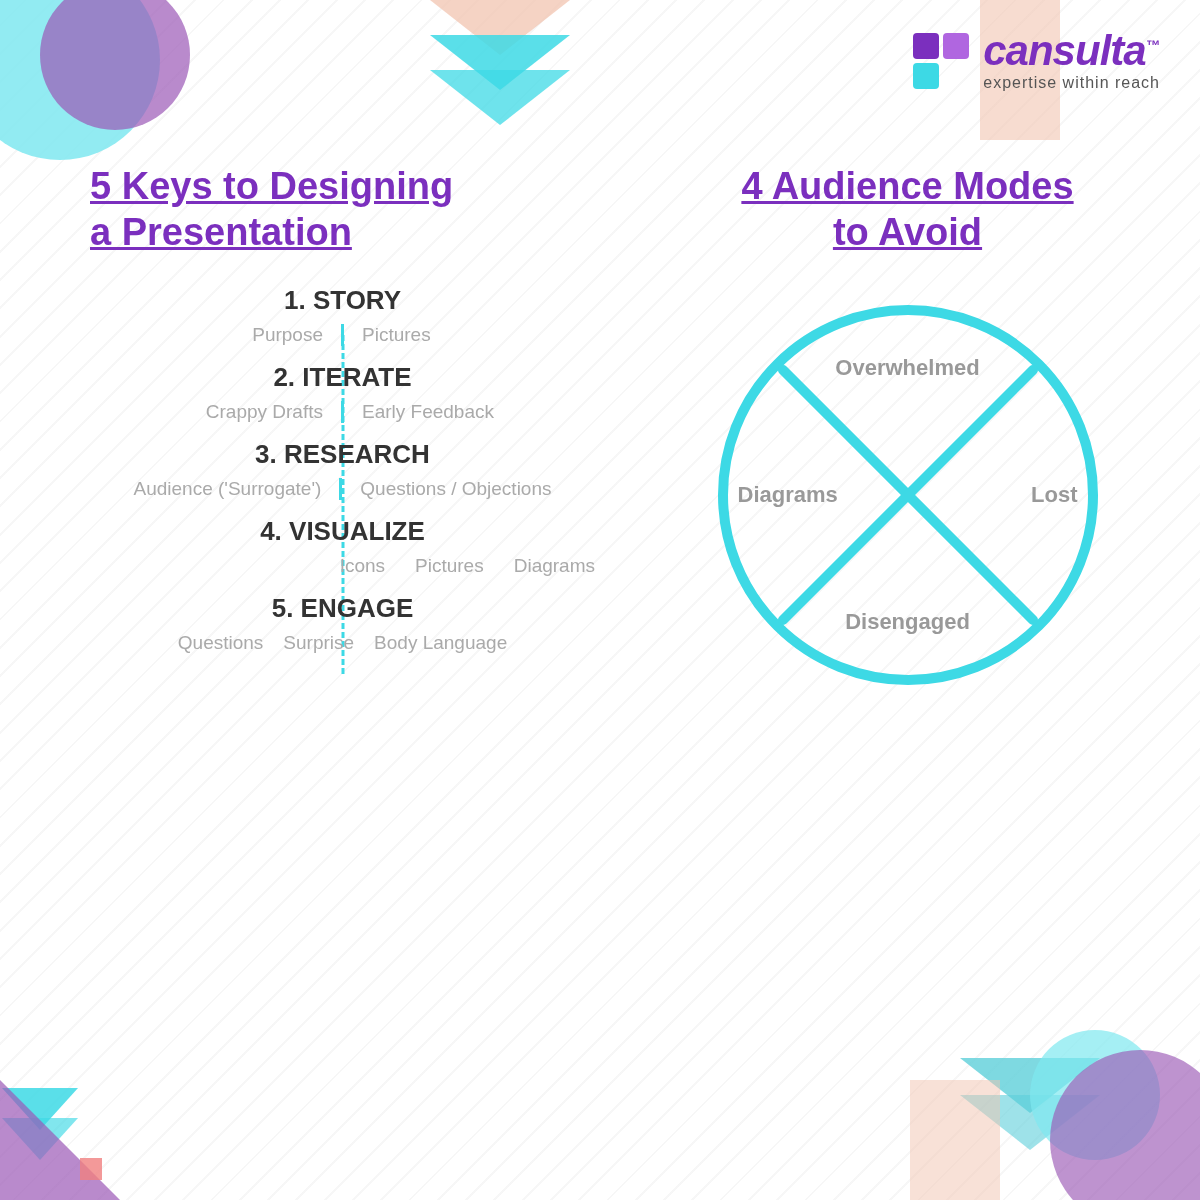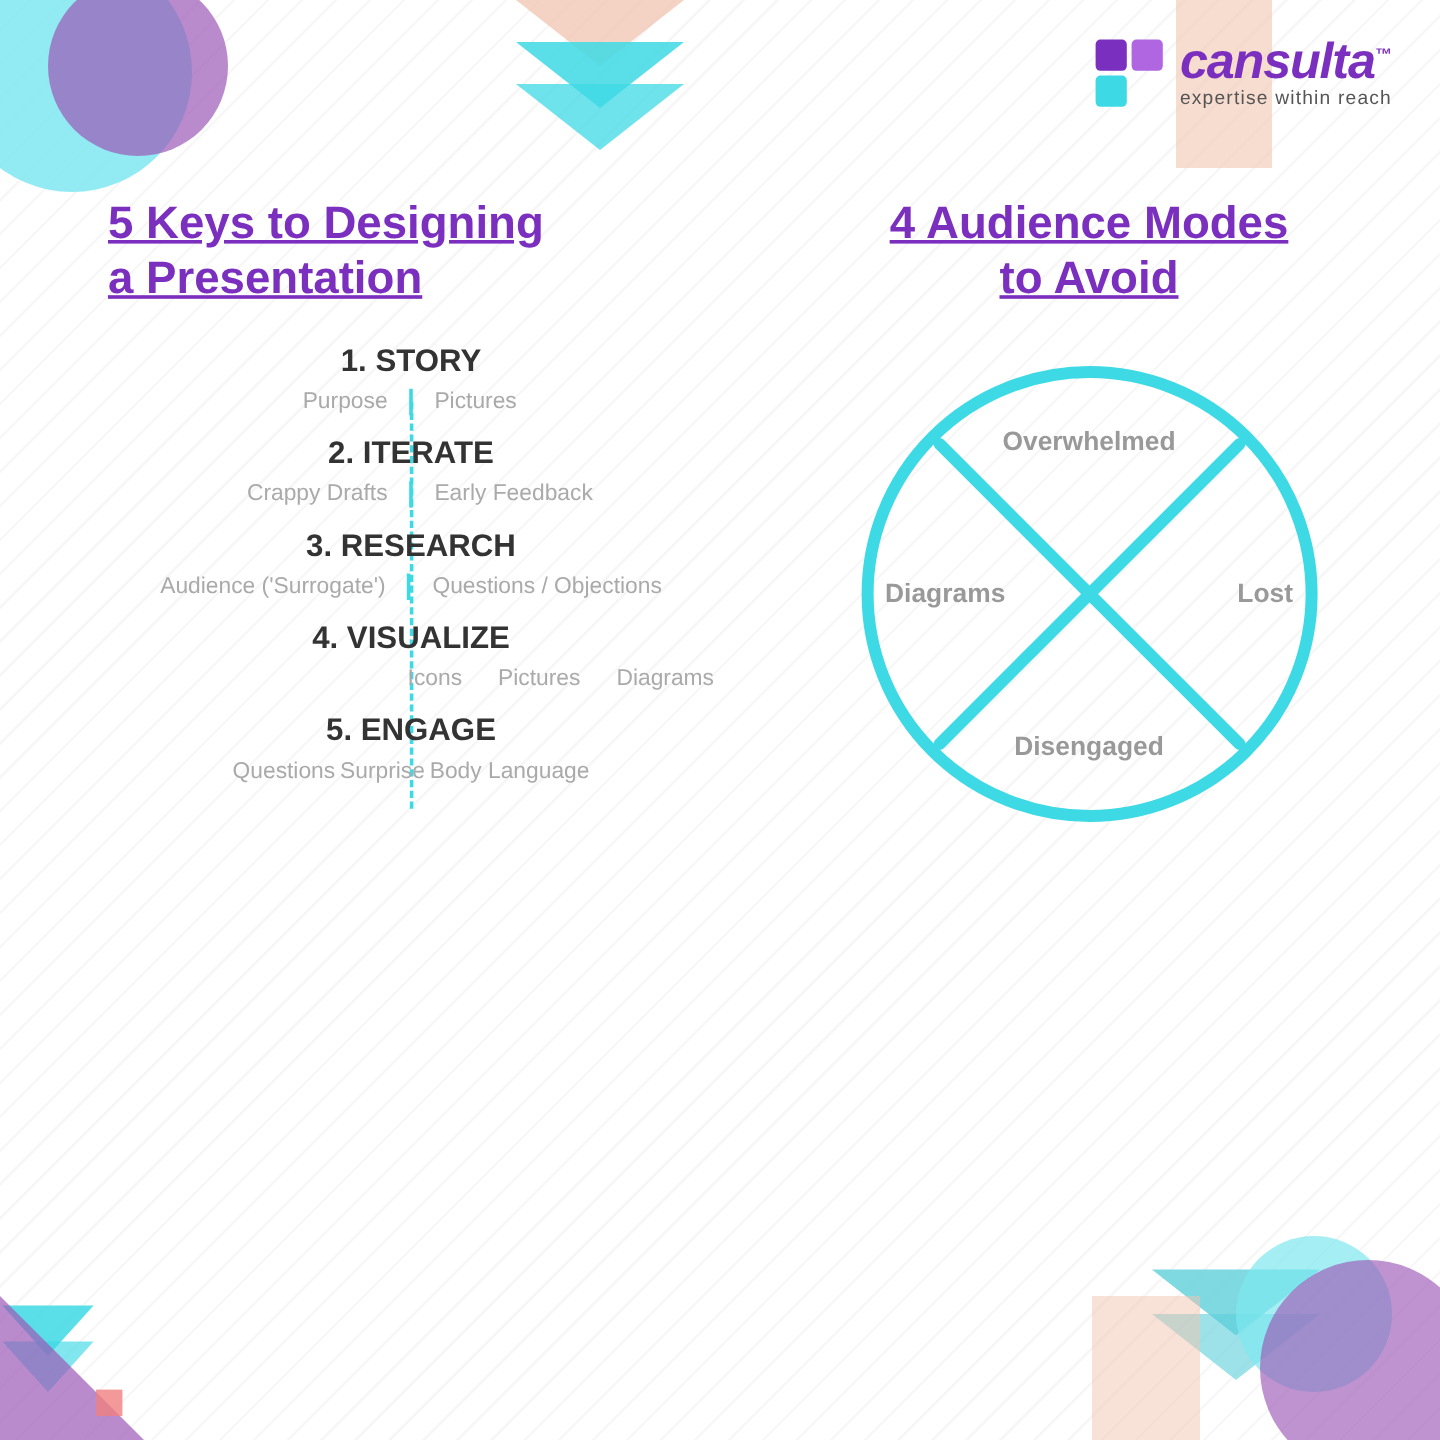--- a/index.html
+++ b/index.html
@@ -479,21 +479,21 @@
         <div class="key-number">4. VISUALIZE</div>
         <div class="key-sub" style="justify-content: flex-end; gap: 30px;">
           <span style="color:#aaa; font-size:19px;">Icons</span>
           <span style="color:#aaa; font-size:19px;">Pictures</span>
           <span style="color:#aaa; font-size:19px;">Diagrams</span>
         </div>
       </div>
 
       <div class="key-item">
         <div class="key-number">5. ENGAGE</div>
-        <div class="key-sub" style="justify-content: center; gap: 4px;">
+        <div class="key-sub" style="justify-content: center; gap: 20px;">
           <span style="color:#aaa; font-size:19px;">Questions</span>
           <span style="color:#aaa; font-size:19px;">Surprise</span>
           <span style="color:#aaa; font-size:19px;">Body Language</span>
         </div>
       </div>
 
     </div>
   </div>
 
   <div class="right-panel">

